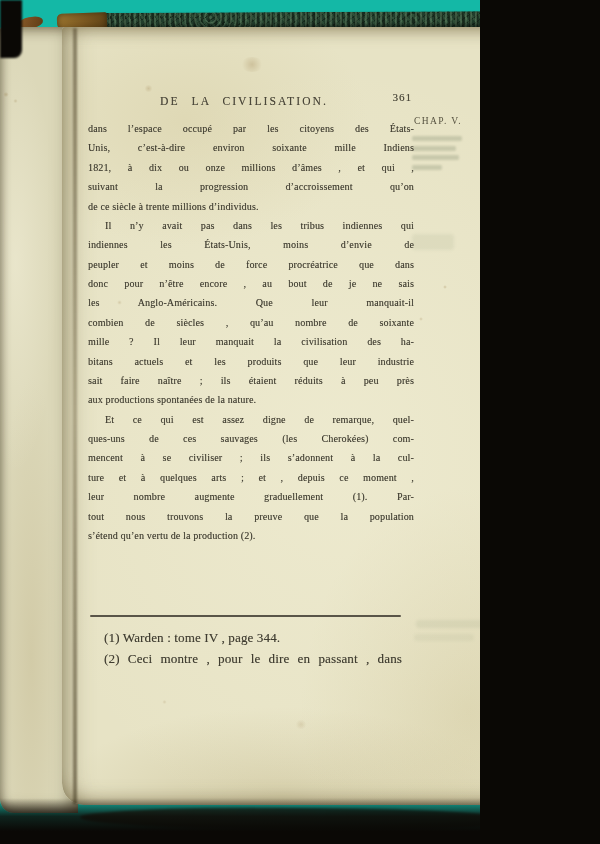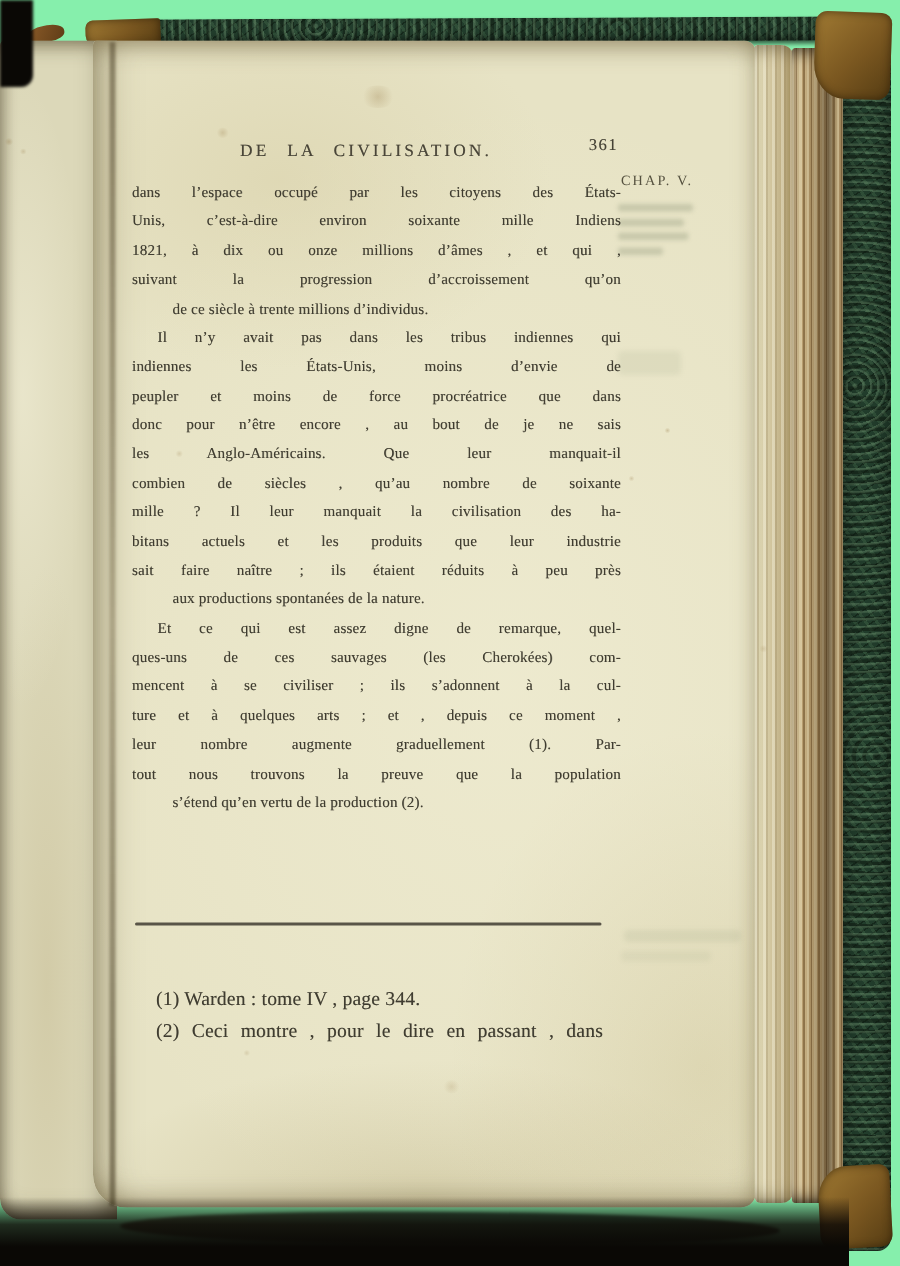--- a/index.html
+++ b/index.html
@@ -1,18 +1,18 @@
 <!DOCTYPE html>
 <html><head>
 <meta charset="utf-8">
 <style>
   html,body{margin:0;padding:0;background:#0a0805;}
   .stage{
-    position:relative;width:600px;height:844px;overflow:hidden;
-    background:#86efac;
+    position:relative;width:480px;height:844px;overflow:hidden;
+    background:#14b8a6;
     font-family:"Liberation Serif","DejaVu Serif",serif;
   }
   
   .left-leaf{
     position:absolute;left:0;top:27px;width:78px;height:786px;
     background:#dcd8b9;
     background-image:
       radial-gradient(ellipse 60px 300px at 20% 30%, rgba(245,242,220,.5), transparent 70%),
       radial-gradient(ellipse 50px 400px at 40% 80%, rgba(200,190,150,.5), transparent 70%);
     box-shadow:
@@ -106,27 +106,27 @@
     font-size:11px;letter-spacing:1px;color:#454235;
   }
   .chapter-note{
     position:absolute;left:414px;top:116px;font-size:9.5px;letter-spacing:1.4px;color:#55513f;
   }
   .body-block{position:absolute;left:88px;top:119px;width:326px;font-size:10px;}
   .bline{
     line-height:19.38px;letter-spacing:.15px;
     text-align:justify;text-align-last:justify;
   }
-  .bline.end{text-align-last:left;margin-left:27px;}
+  .bline.end{text-align-last:left;}
   .bline.indent{text-indent:17px;}
   .footnote-rule{
     position:absolute;left:90px;top:615px;width:311px;height:2px;
     background:#49453a;opacity:.9;border-radius:1px;
   }
-  .footnote-block{position:absolute;left:88px;top:628px;width:314px;font-size:13px;margin-top:28px;}
+  .footnote-block{position:absolute;left:88px;top:628px;width:314px;font-size:13px;}
   .fline{line-height:20.8px;letter-spacing:.15px;text-indent:16px;}
   .fline.justified{text-align:justify;text-align-last:justify;}
   
   .spot{position:absolute;border-radius:50%;background:radial-gradient(circle, rgba(140,108,55,.45), rgba(140,108,55,0) 70%);}
   .smudge{position:absolute;background:rgba(125,135,105,.22);filter:blur(1.6px);border-radius:3px;}
   .bleed-lines div{height:5px;margin-bottom:4.5px;background:rgba(118,128,100,.28);filter:blur(1.3px);border-radius:2px;}
 </style>
 </head>
 <body>
 

